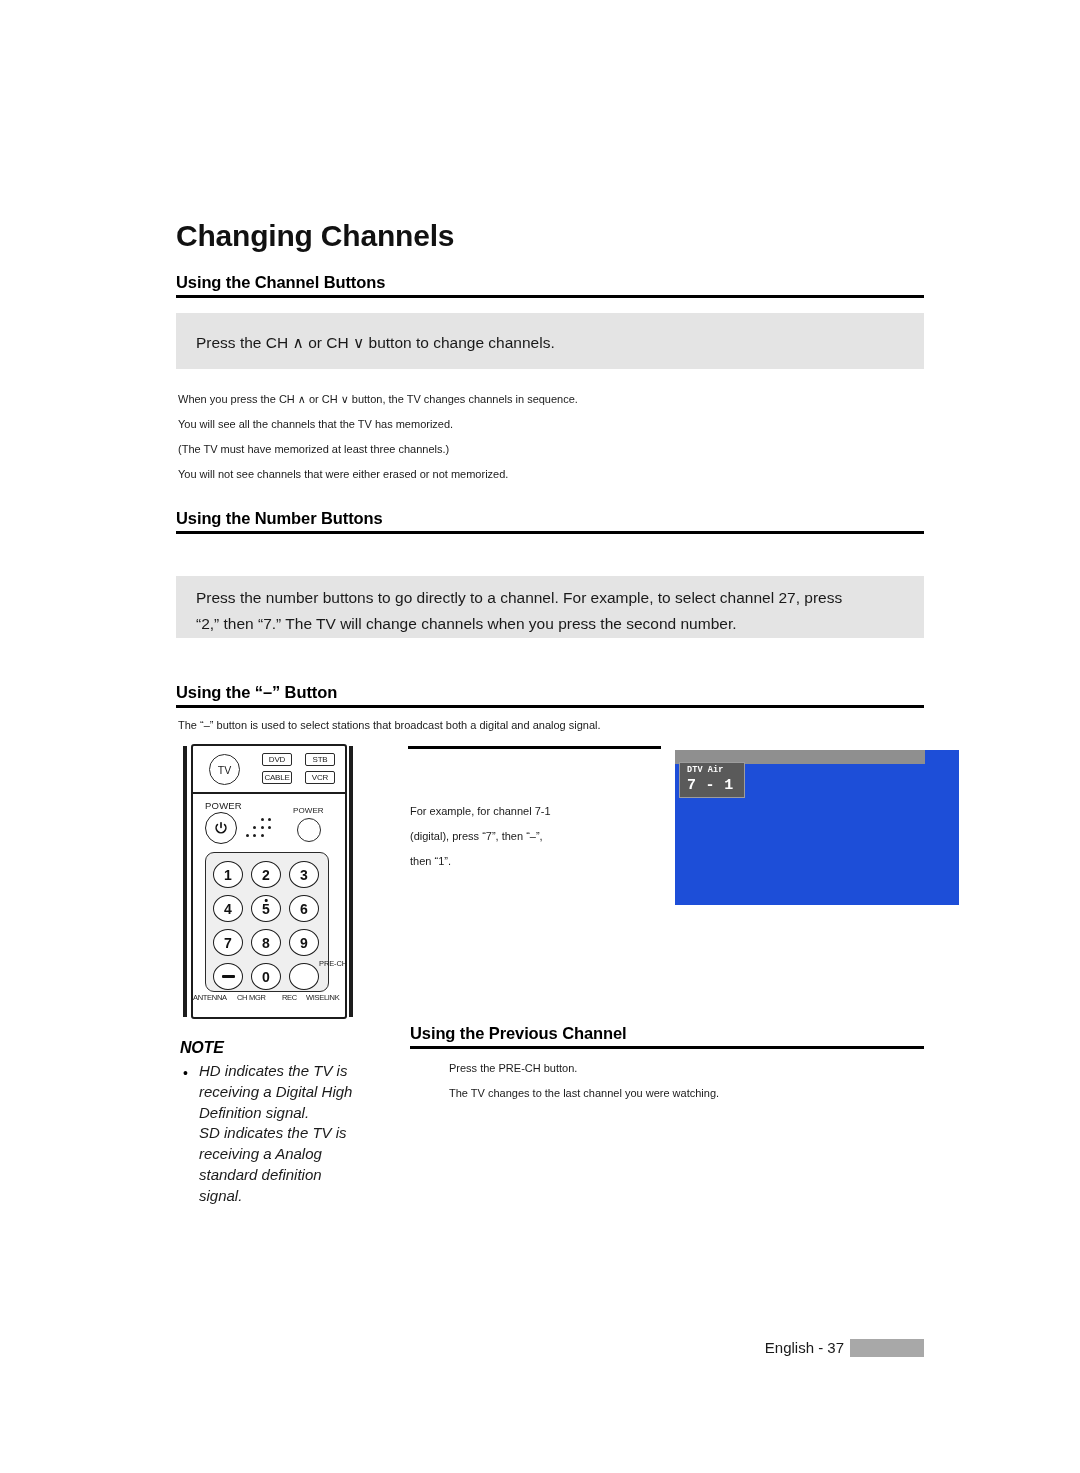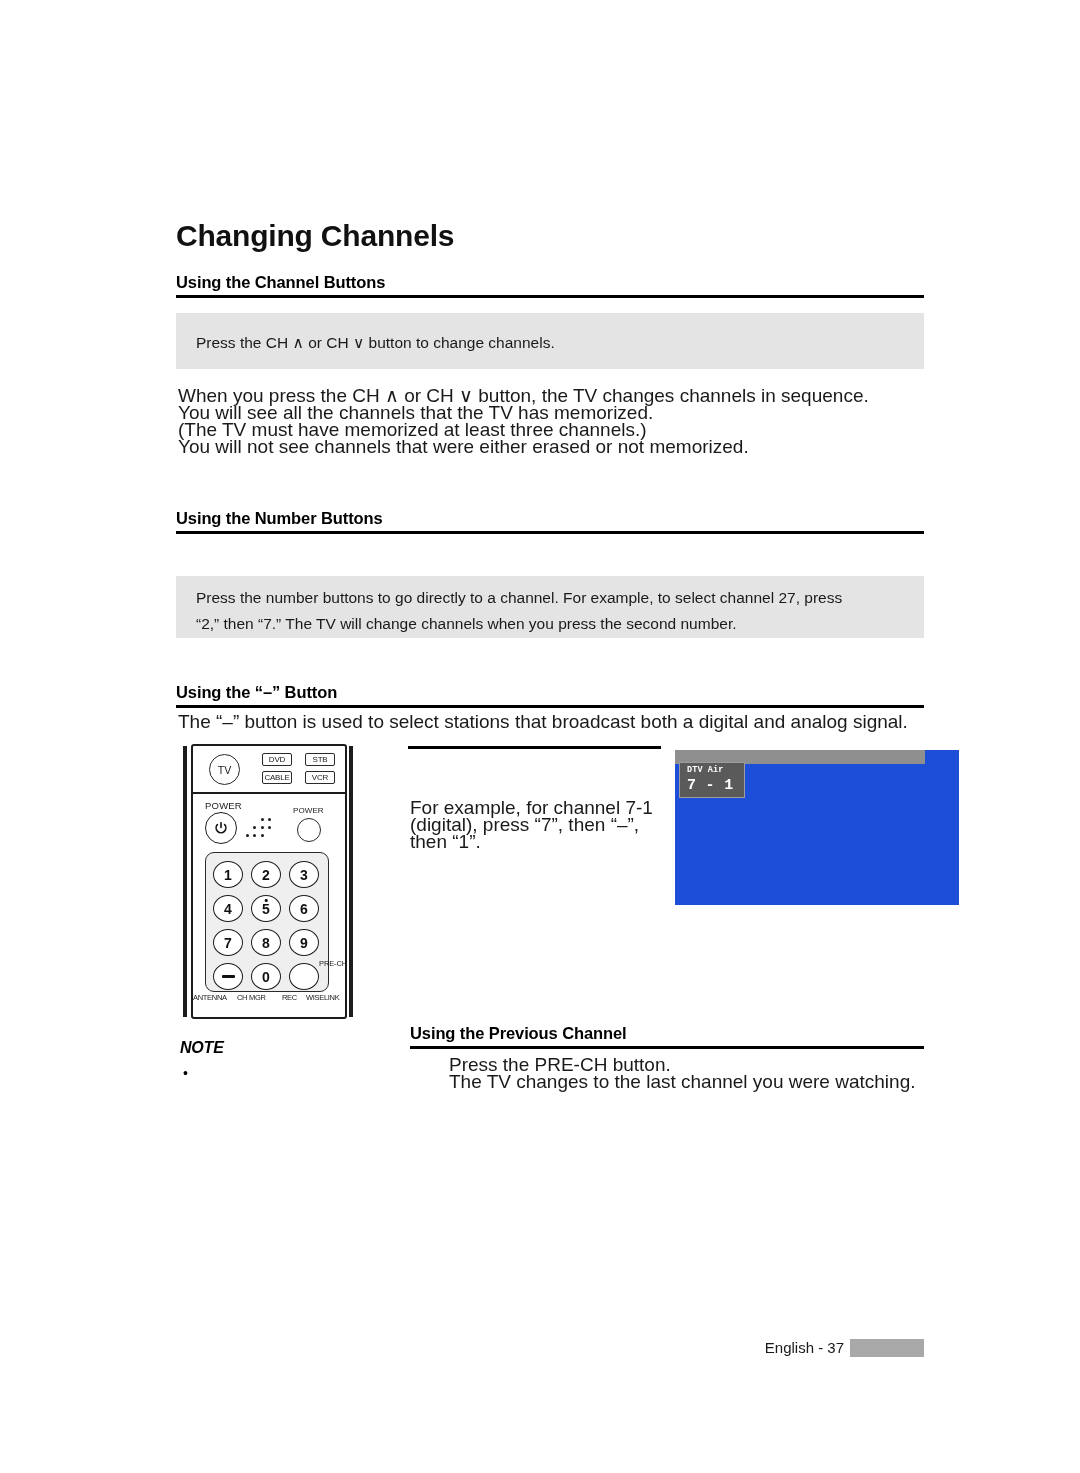--- a/index.html
+++ b/index.html
@@ -56,22 +56,22 @@
     position: absolute;
     font-size: 15.5px;
     line-height: 26px;
     color: #1a1a1a;
     white-space: pre-line;
   }
 
   
   .body-text {
     position: absolute;
-    font-size: 19px;
-    line-height: 17px;
+    font-size: 11px;
+    line-height: 25px;
     color: #1a1a1a;
     white-space: pre-line;
   }
 
   
   .note-label {
     position: absolute;
     left: 180px;
     top: 1039px;
     font-size: 16px;
@@ -474,17 +474,24 @@
     </div>
   </div>
 
   <div class="section-head" style="left:410px; top:1024px;">Using the Previous Channel</div>
   <div class="rule" style="left:410px; top:1046px; width:514px; height:3px;"></div>
   <div class="body-text" style="left:412px; top:1056px; width:510px;margin-left:37px;">Press the PRE-CH button.
 The TV changes to the last channel you were watching.</div>
 
   <div class="note-label">NOTE</div>
   <div class="note-bullet">•</div>
+  <div class="note-text">HD indicates the TV is
+receiving a Digital High
+Definition signal.
+SD indicates the TV is
+receiving a Analog
+standard definition
+signal.</div>
 
   <div class="footer-text">English - 37</div>
   <div class="footer-bar"></div>
 
 </div>
 
 </body></html>

